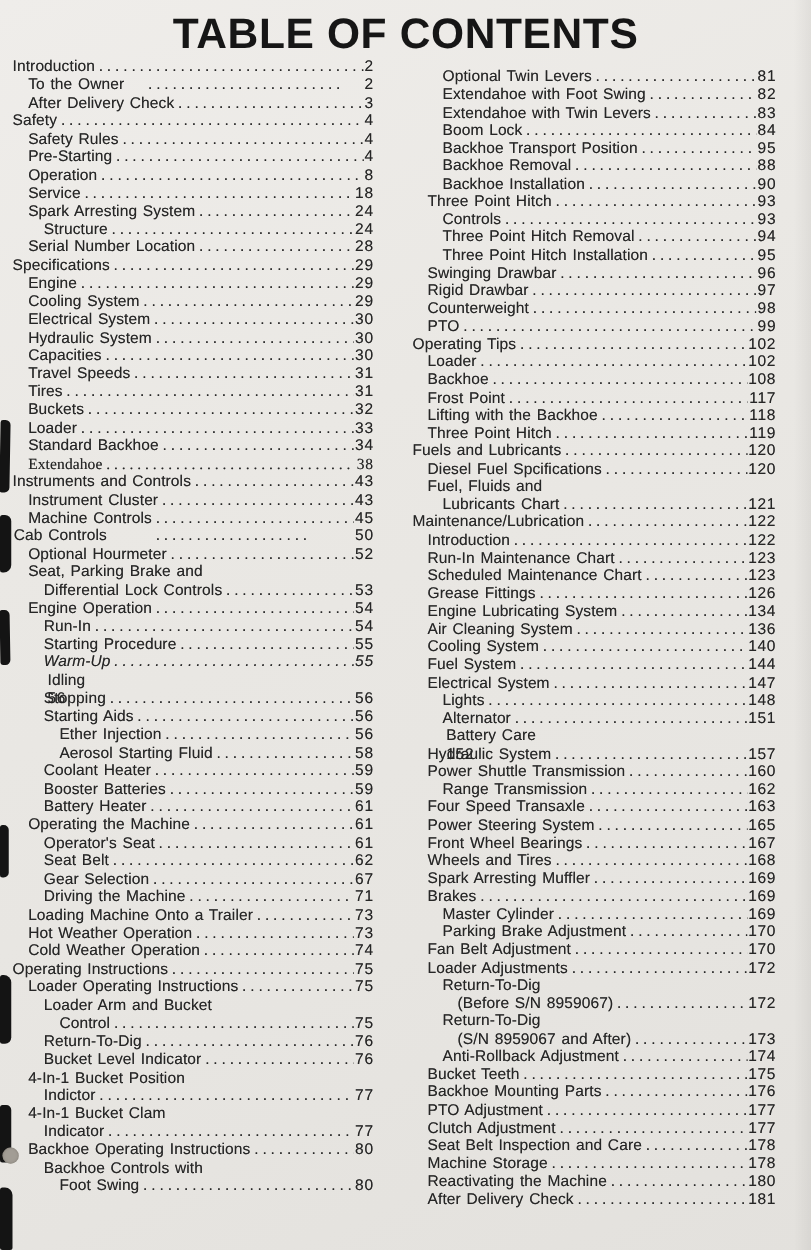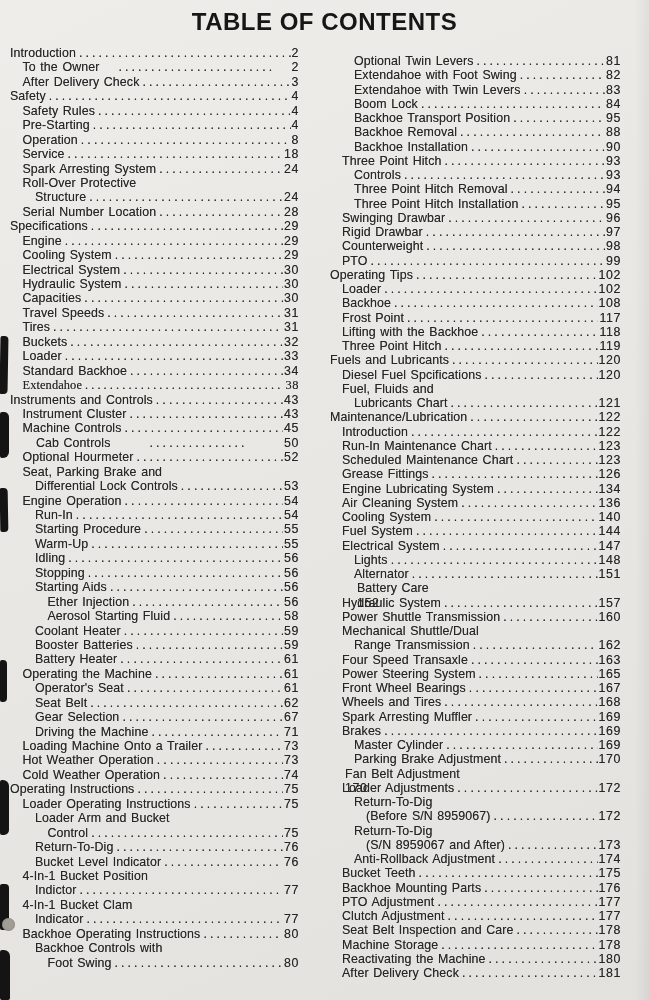--- a/index.html
+++ b/index.html
@@ -8,21 +8,21 @@
     font-family:"Liberation Sans", sans-serif;
     background:#cfcdc9;
   }
   .page {
     position:relative; width:649px; height:1000px; overflow:hidden;
     background:linear-gradient(155deg, #efedea 0%, #eae8e4 35%, #e7e5e1 70%, #e3e1dd 100%);
     color:var(--ink, #262626);
   }
   h1.title {
     margin:0; position:absolute; top:8px; left:0; width:100%;
-    text-align:center; font-size:24px; font-weight:bold;
+    text-align:center; font-size:34px; font-weight:bold;
     letter-spacing:0.5px; color:#161616;
   }
   .col { position:absolute; }
   .col-left  { left:10px;  top:46px; width:289px; --lh:14.45px; --step:12.5px; }
   .col-right { left:330px; top:54px; width:291px; --lh:14.26px; --step:12px; }
   .row {
     display:flex; align-items:baseline;
     height:var(--lh); line-height:var(--lh);
     font-size:12.4px; white-space:nowrap;
     color:var(--ink, #262626);
@@ -108,23 +108,20 @@
       <div class="row" style="padding-left: 12.5px;">
         <span class="lab">Service</span>
         <span class="dots">........................................................................................................................</span>
         <span class="num">18</span>
       </div>
       <div class="row" style="padding-left: 12.5px;">
         <span class="lab">Spark Arresting System</span>
         <span class="dots">........................................................................................................................</span>
         <span class="num">24</span>
       </div>
-      <div class="row" style="padding-left: 12.5px;">
-        <span class="lab">Roll-Over Protective</span>
-      </div>
       <div class="row" style="padding-left: 25px;">
         <span class="lab">Structure</span>
         <span class="dots">........................................................................................................................</span>
         <span class="num">24</span>
       </div>
       <div class="row" style="padding-left: 12.5px;">
         <span class="lab">Serial Number Location</span>
         <span class="dots">........................................................................................................................</span>
         <span class="num">28</span>
       </div>
@@ -196,21 +193,21 @@
       <div class="row" style="padding-left: 12.5px;">
         <span class="lab">Instrument Cluster</span>
         <span class="dots">........................................................................................................................</span>
         <span class="num">43</span>
       </div>
       <div class="row" style="padding-left: 12.5px;">
         <span class="lab">Machine Controls</span>
         <span class="dots">........................................................................................................................</span>
         <span class="num">45</span>
       </div>
-      <div class="row" style="padding-left: 26px; gap: 36px;">
+      <div class="row" style="padding-left: 1px; gap: 36px;">
         <span class="lab">Cab Controls</span>
         <span class="dots">........................................................................................................................</span>
         <span class="num">50</span>
       </div>
       <div class="row" style="padding-left: 12.5px;">
         <span class="lab">Optional Hourmeter</span>
         <span class="dots">........................................................................................................................</span>
         <span class="num">52</span>
       </div>
       <div class="row" style="padding-left: 12.5px;">
@@ -229,26 +226,26 @@
       <div class="row" style="padding-left: 25px;">
         <span class="lab">Run-In</span>
         <span class="dots">........................................................................................................................</span>
         <span class="num">54</span>
       </div>
       <div class="row" style="padding-left: 25px;">
         <span class="lab">Starting Procedure</span>
         <span class="dots">........................................................................................................................</span>
         <span class="num">55</span>
       </div>
-      <div class="row" style="padding-left: 25px;">
+      <div class="row" style="padding-left: 25px; font-style: italic;">
         <span class="lab">Warm-Up</span>
         <span class="dots">........................................................................................................................</span>
         <span class="num">55</span>
       </div>
-      <div class="row" style="padding-left: 25px;">
+      <div class="row" style="padding-left: 25px; flex-direction: column;">
         <span class="lab">Idling</span>
         <span class="dots">........................................................................................................................</span>
         <span class="num">56</span>
       </div>
       <div class="row" style="padding-left: 25px;">
         <span class="lab">Stopping</span>
         <span class="dots">........................................................................................................................</span>
         <span class="num">56</span>
       </div>
       <div class="row" style="padding-left: 25px;">
@@ -571,23 +568,20 @@
       <div class="row" style="padding-left: 12px;">
         <span class="lab">Hydraulic System</span>
         <span class="dots">........................................................................................................................</span>
         <span class="num">157</span>
       </div>
       <div class="row" style="padding-left: 12px;">
         <span class="lab">Power Shuttle Transmission</span>
         <span class="dots">........................................................................................................................</span>
         <span class="num">160</span>
       </div>
-      <div class="row" style="padding-left: 12px;">
-        <span class="lab">Mechanical Shuttle/Dual</span>
-      </div>
       <div class="row" style="padding-left: 24px;">
         <span class="lab">Range Transmission</span>
         <span class="dots">........................................................................................................................</span>
         <span class="num">162</span>
       </div>
       <div class="row" style="padding-left: 12px;">
         <span class="lab">Four Speed Transaxle</span>
         <span class="dots">........................................................................................................................</span>
         <span class="num">163</span>
       </div>
@@ -619,21 +613,21 @@
       <div class="row" style="padding-left: 24px;">
         <span class="lab">Master Cylinder</span>
         <span class="dots">........................................................................................................................</span>
         <span class="num">169</span>
       </div>
       <div class="row" style="padding-left: 24px;">
         <span class="lab">Parking Brake Adjustment</span>
         <span class="dots">........................................................................................................................</span>
         <span class="num">170</span>
       </div>
-      <div class="row" style="padding-left: 12px; flex-direction: column;">
+      <div class="row" style="padding-left: 12px;">
         <span class="lab">Fan Belt Adjustment</span>
         <span class="dots">........................................................................................................................</span>
         <span class="num">170</span>
       </div>
       <div class="row" style="padding-left: 12px;">
         <span class="lab">Loader Adjustments</span>
         <span class="dots">........................................................................................................................</span>
         <span class="num">172</span>
       </div>
       <div class="row" style="padding-left: 24px;">

